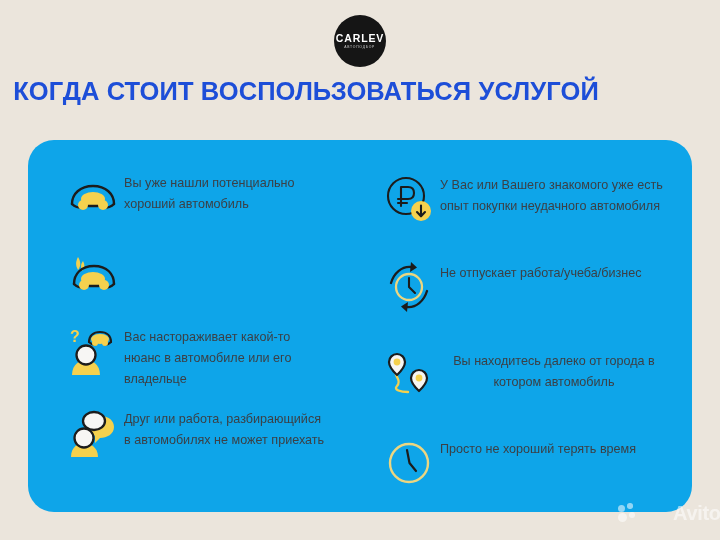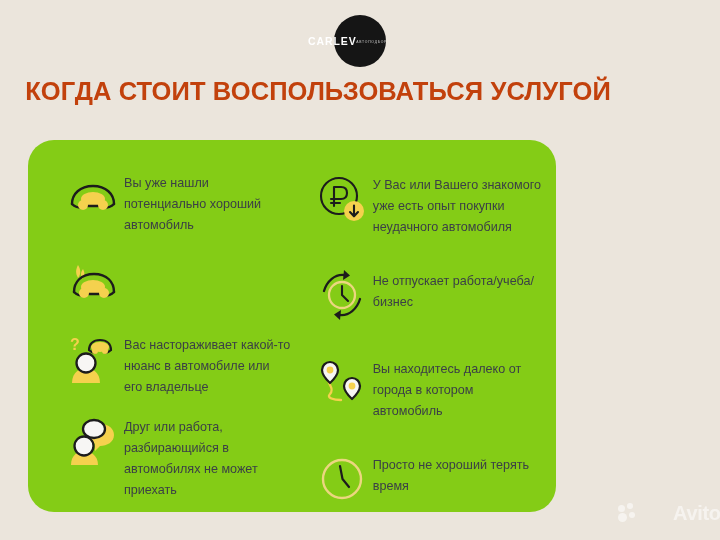--- a/index.html
+++ b/index.html
@@ -29,61 +29,61 @@
     width: 720px;
     display: flex;
     justify-content: center;
   }
   .logo-badge {
     width: 52px;
     height: 52px;
     border-radius: 50%;
     background: #151515;
     display: flex;
-    flex-direction: row;
+    flex-direction: column;
     align-items: center;
-    justify-content: flex-end;
+    justify-content: center;
     line-height: 1;
   }
   .logo-main {
     color: #ffffff;
     font-size: 10.5px;
     font-weight: bold;
     letter-spacing: 0.9px;
   }
   .logo-sub {
     color: #cfcfcf;
     font-size: 3.2px;
     letter-spacing: 0.75px;
     margin-top: 2.5px;
     transform: scale(1.05);
   }
 
   
   .heading {
     position: absolute;
     top: 77px;
-    left: 16px;
+    left: 4px;
     width: 604px;
     text-align: center;
     font-size: 25.5px;
     font-weight: bold;
-    color: #c2410c;
+    color: #1d4ed8;
     letter-spacing: 0.1px;
     white-space: nowrap;
   }
 
   
   .card {
     position: absolute;
     left: 28px;
     top: 140px;
-    width: 528px;
+    width: 664px;
     height: 372px;
-    background: #84cc16;
+    background: #0ea5e9;
     border-radius: 26px;
   }
   .columns {
     position: absolute;
     inset: 0;
     display: flex;
   }
   .col {
     box-sizing: border-box;
     padding-top: 14px;
@@ -114,21 +114,21 @@
   .col-left  .item-text { max-width: 205px; }
   .col-right .item-text { max-width: 228px; }
 
   
   .l1 { margin-top: 12px; }
   .l2 { margin-top: 16px; }
   .l3 { margin-top: 14px; }
   .l4 { margin-top: 12px; }
   .r1 { margin-top: 14px; }
   .r2 { margin-top: 26px; }
-  .r3 { margin-top: 26px; }
+  .r3 { margin-top: 26px; text-align: center; }
   .r4 { margin-top: 26px; }
 
   
   .avito {
     position: absolute;
     left: 618px;
     top: 503px;
     display: flex;
     align-items: center;
     opacity: 0.55;

